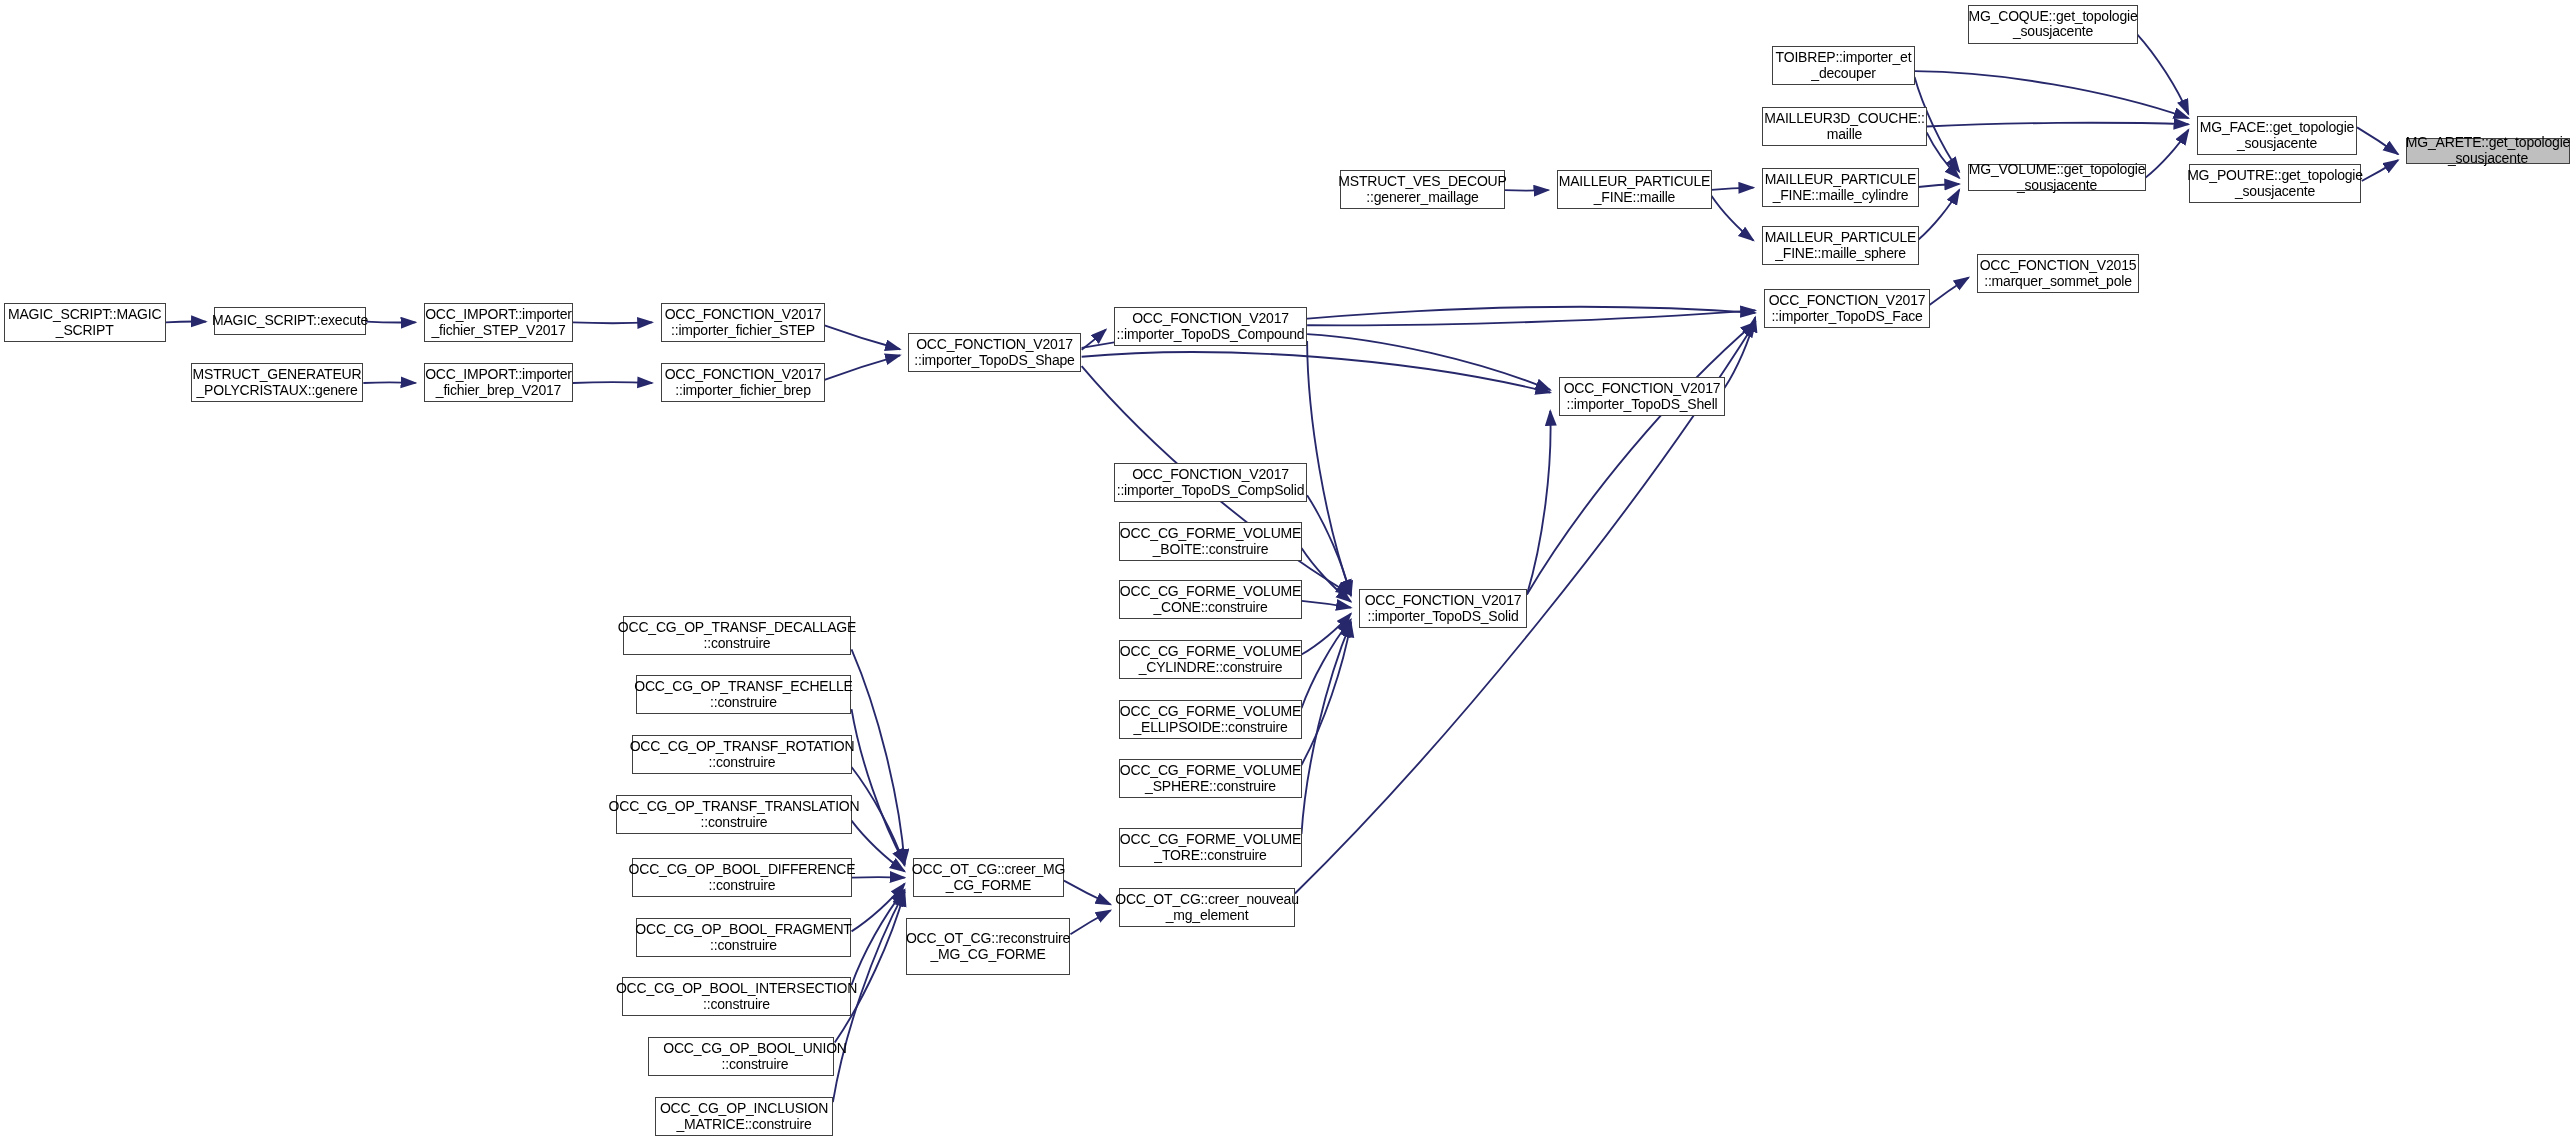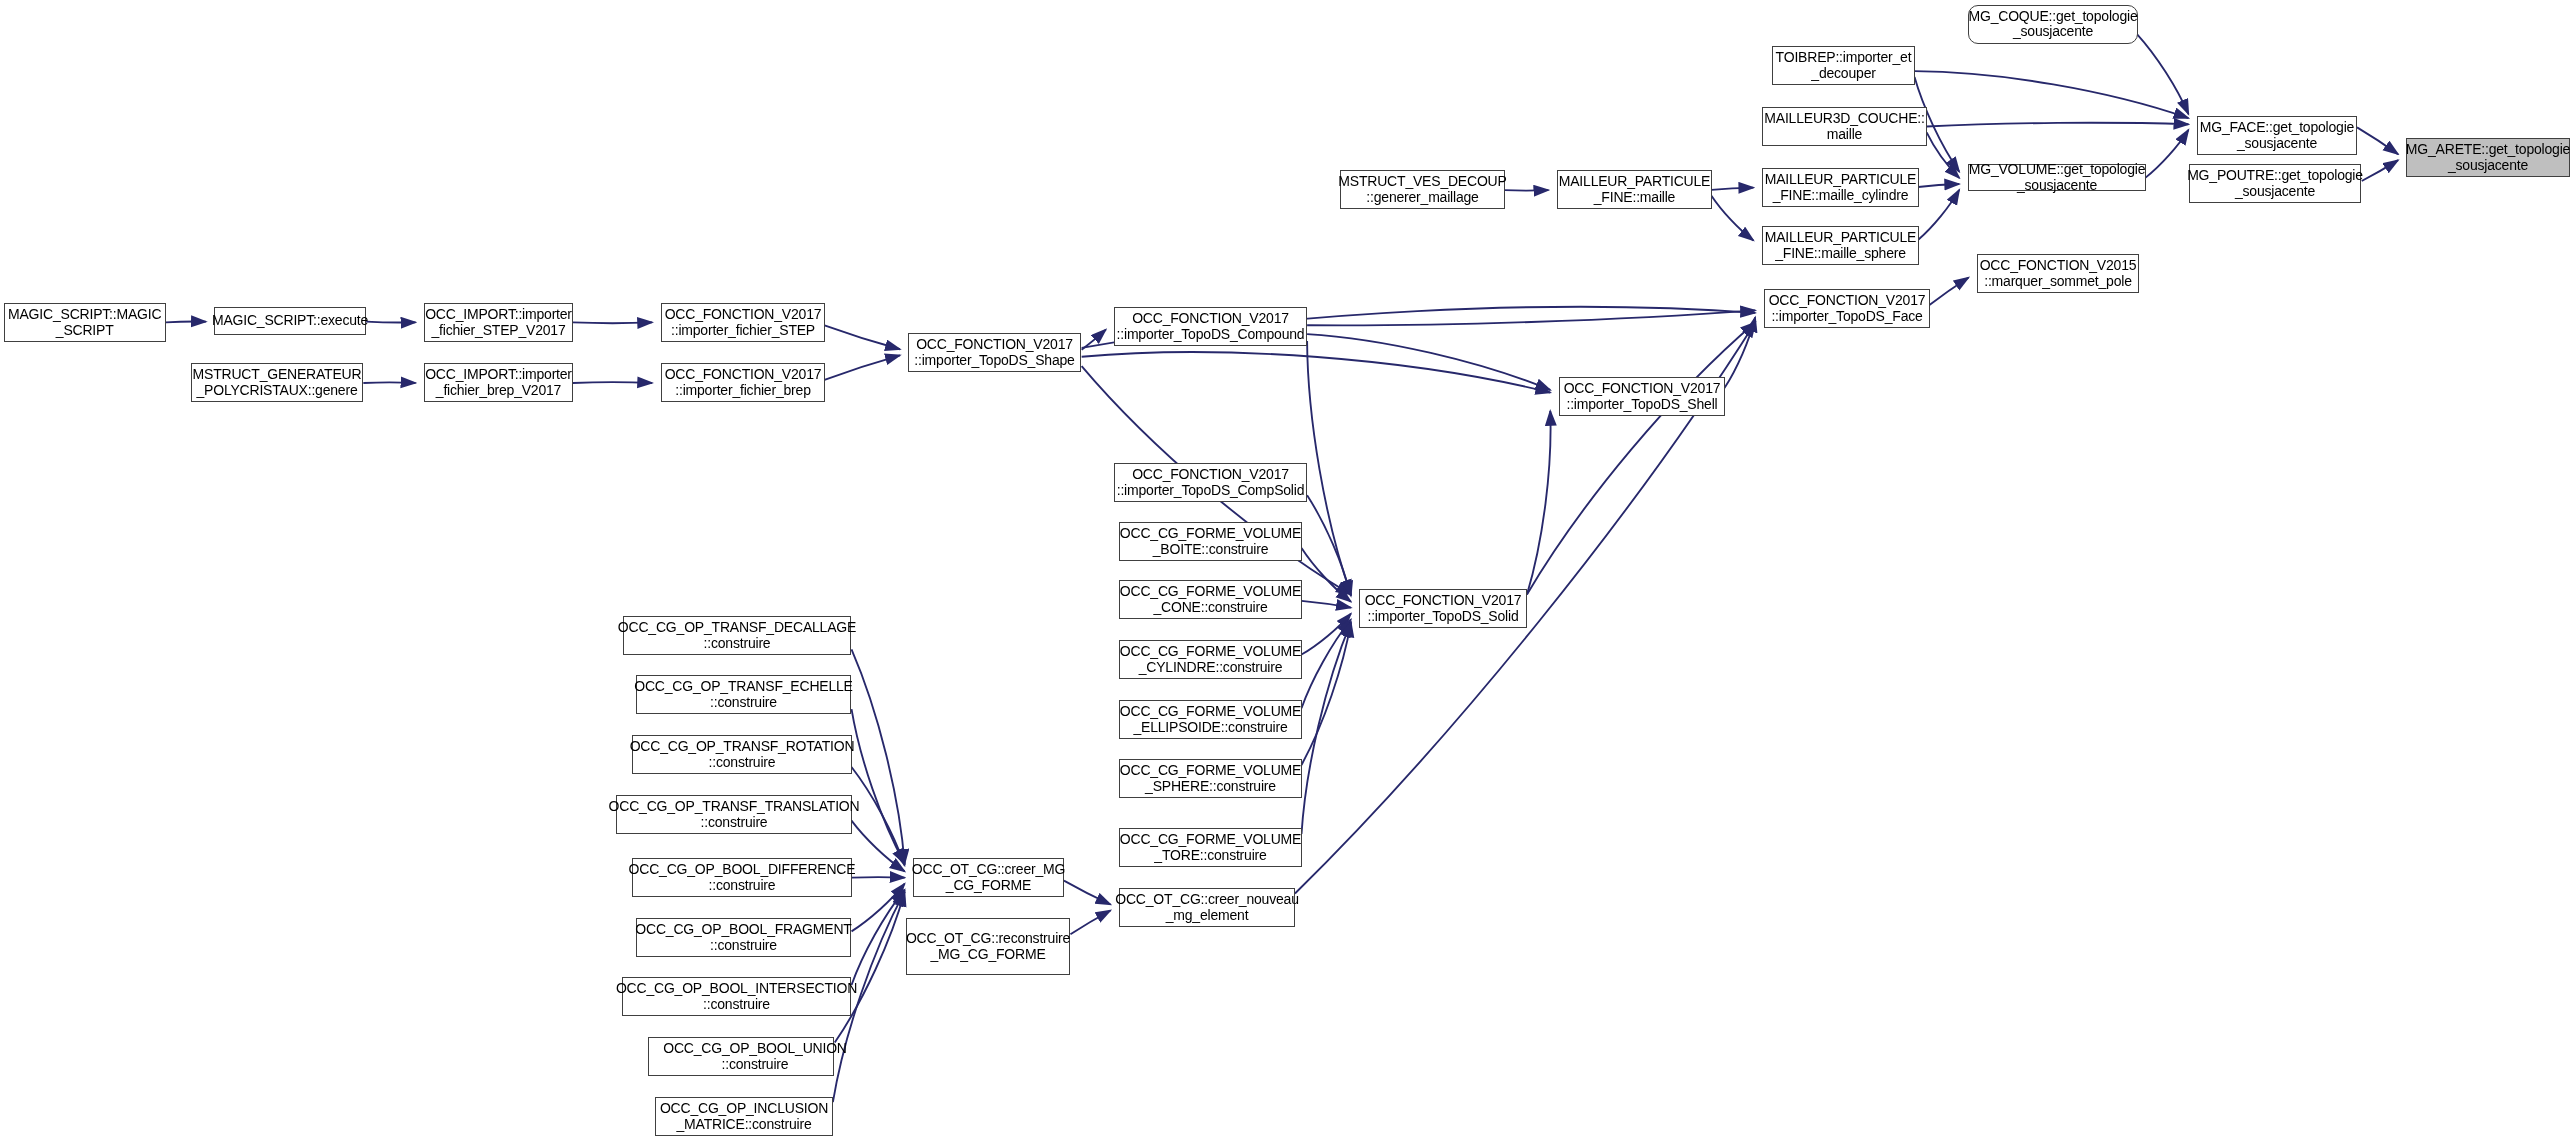--- a/index.html
+++ b/index.html
@@ -133,29 +133,29 @@
       <div class="node" style="left: 1557px; top: 170px; width: 155px; height: 39px;"><span>MAILLEUR_PARTICULE
 _FINE::maille</span></div>
       <div class="node" style="left: 1762px; top: 168px; width: 157px; height: 39px;"><span>MAILLEUR_PARTICULE
 _FINE::maille_cylindre</span></div>
       <div class="node" style="left: 1762px; top: 226px; width: 157px; height: 39px;"><span>MAILLEUR_PARTICULE
 _FINE::maille_sphere</span></div>
       <div class="node" style="left: 1762px; top: 107px; width: 165px; height: 39px;"><span>MAILLEUR3D_COUCHE::
 maille</span></div>
       <div class="node" style="left: 1772px; top: 46px; width: 143px; height: 39px;"><span>TOIBREP::importer_et
 _decouper</span></div>
-      <div class="node" style="left: 1968px; top: 4.7px; width: 170px; height: 39px; border-radius: 10px;"><span>MG_COQUE::get_topologie
+      <div class="node" style="left: 1968px; top: 4.7px; width: 170px; height: 39px;"><span>MG_COQUE::get_topologie
 _sousjacente</span></div>
       <div class="node" style="left: 1968px; top: 164px; width: 178px; height: 27px;"><span>MG_VOLUME::get_topologie
 _sousjacente</span></div>
       <div class="node" style="left: 2197px; top: 116px; width: 160px; height: 39px;"><span>MG_FACE::get_topologie
 _sousjacente</span></div>
       <div class="node" style="left: 2189px; top: 164px; width: 172px; height: 39px;"><span>MG_POUTRE::get_topologie
 _sousjacente</span></div>
-      <div class="node current" style="left: 2406px; top: 138px; width: 164px; height: 39px;"><span>MG_ARETE::get_topologie
+      <div class="node current" style="left: 2406px; top: 138px; width: 164px; height: 26px;"><span>MG_ARETE::get_topologie
 _sousjacente</span></div>
       <div class="node" style="left: 623px; top: 616px; width: 228px; height: 39px;"><span>OCC_CG_OP_TRANSF_DECALLAGE
 ::construire</span></div>
       <div class="node" style="left: 636px; top: 675px; width: 215px; height: 39px;"><span>OCC_CG_OP_TRANSF_ECHELLE
 ::construire</span></div>
       <div class="node" style="left: 632px; top: 735px; width: 220px; height: 39px;"><span>OCC_CG_OP_TRANSF_ROTATION
 ::construire</span></div>
       <div class="node" style="left: 616px; top: 795px; width: 236px; height: 39px;"><span>OCC_CG_OP_TRANSF_TRANSLATION
 ::construire</span></div>
       <div class="node" style="left: 632px; top: 858px; width: 220px; height: 39px;"><span>OCC_CG_OP_BOOL_DIFFERENCE

